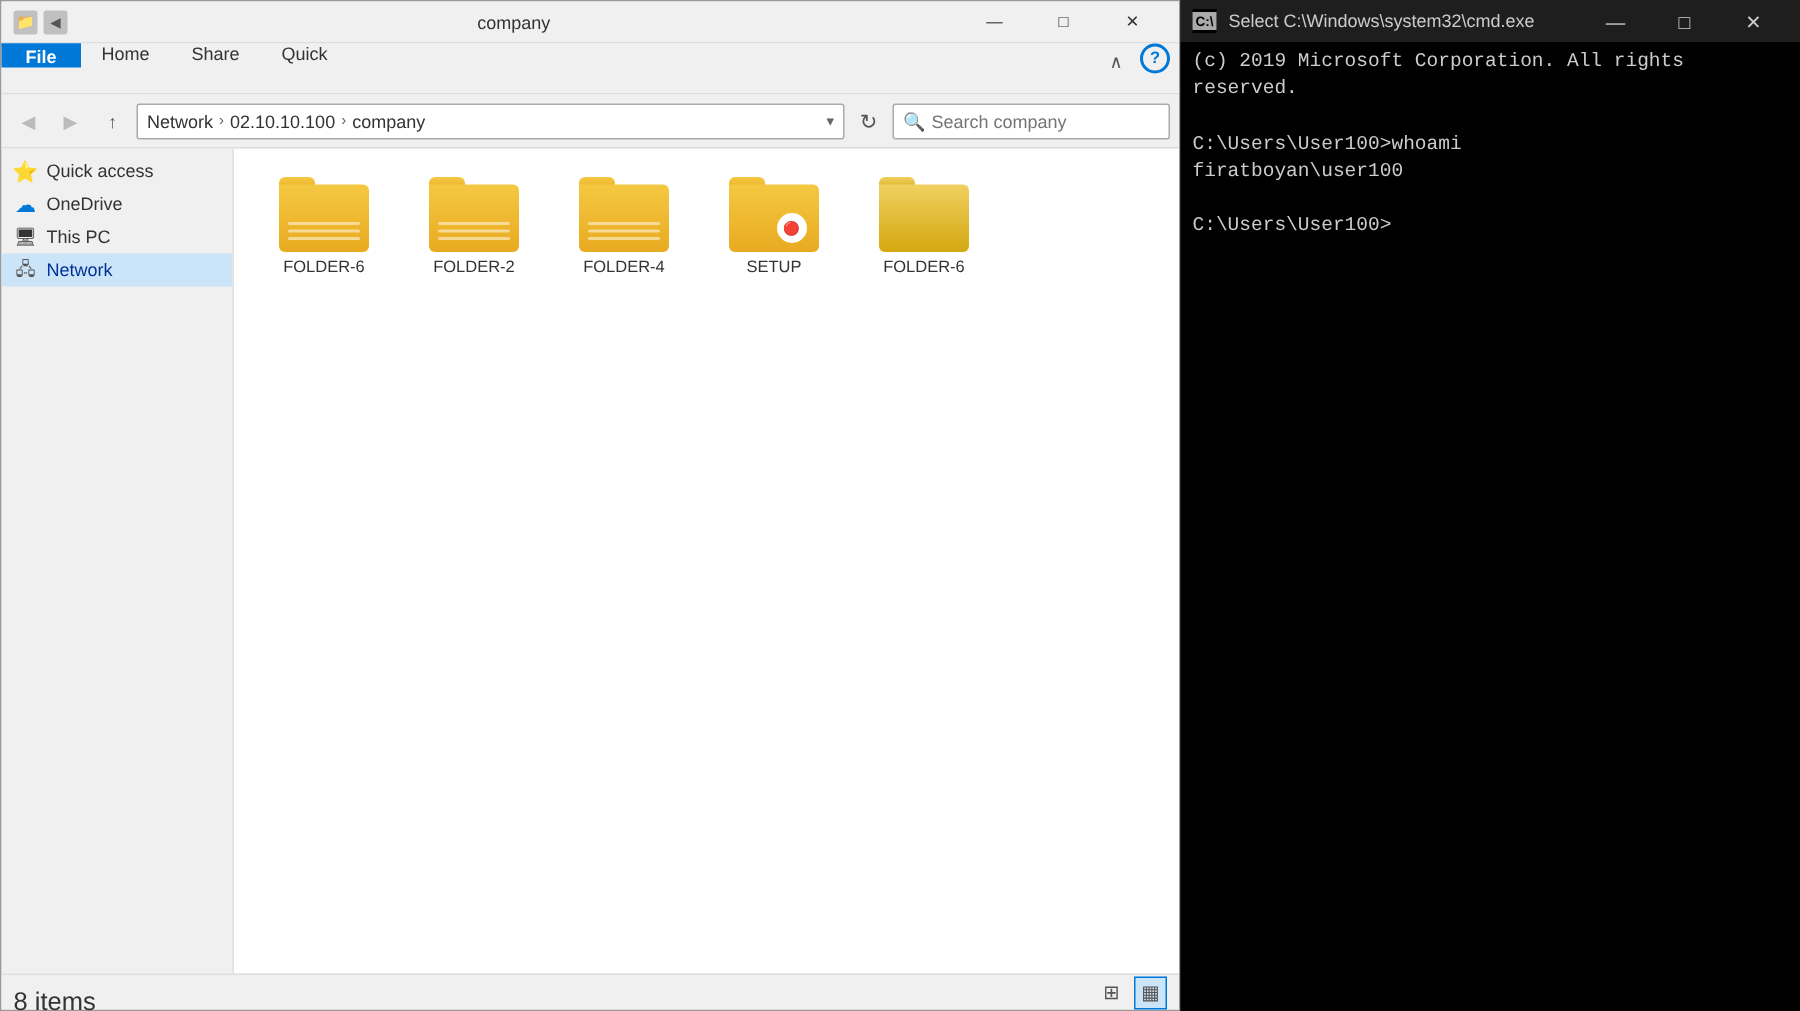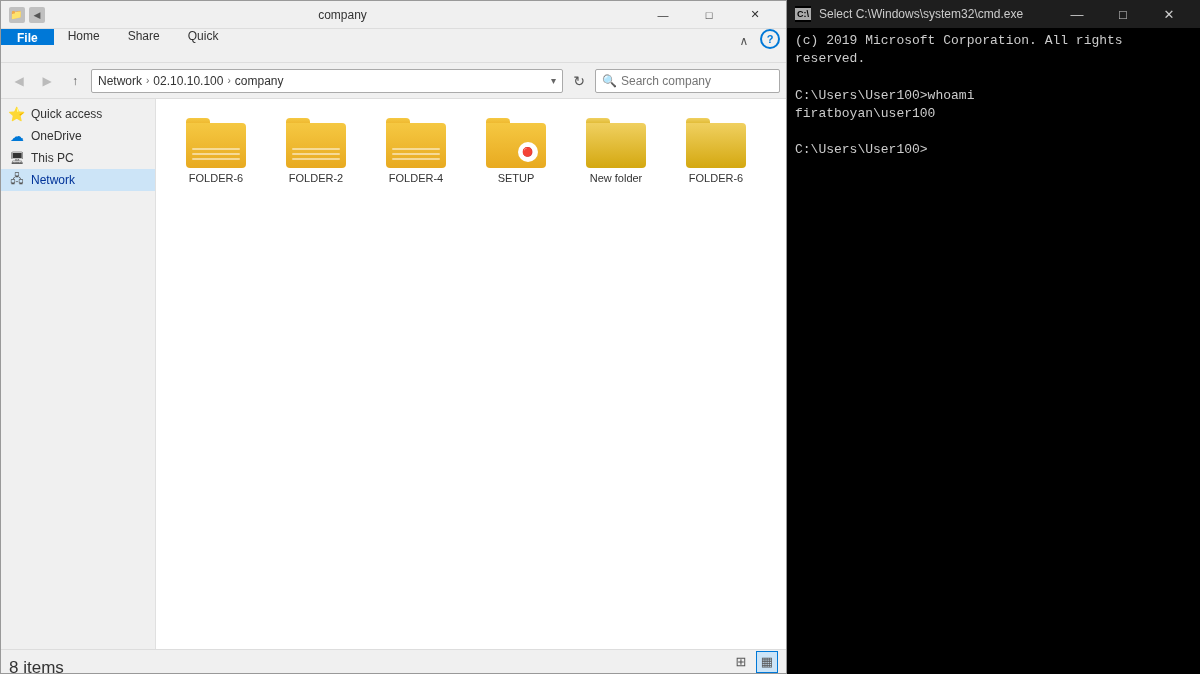--- a/index.html
+++ b/index.html
@@ -187,27 +187,20 @@
       <div class="folder-item">
         <div class="folder-icon">
           <div class="folder-tab"></div>
           <div class="folder-body">
             <div class="folder-setup-icon" style="font-size:9px;color:#cc0000;font-weight:bold;">🔴</div>
           </div>
         </div>
         <div class="folder-name">SETUP</div>
       </div>
 
-      <div class="folder-item">
-        <div class="folder-icon">
-          <div class="folder-tab" style="background: linear-gradient(to bottom, #f0d060 0%, #d4a810 100%);"></div>
-          <div class="folder-body" style="background: linear-gradient(to bottom, #f0d060 0%, #d4a810 100%);"></div>
-        </div>
-        <div class="folder-name">New folder</div>
-      </div>
 
       <div class="folder-item">
         <div class="folder-icon">
           <div class="folder-tab" style="background: linear-gradient(to bottom, #f0d060 0%, #d4a810 100%);"></div>
           <div class="folder-body" style="background: linear-gradient(to bottom, #f0d060 0%, #d4a810 100%);"></div>
         </div>
         <div class="folder-name">FOLDER-6</div>
       </div>
 
     </div>

